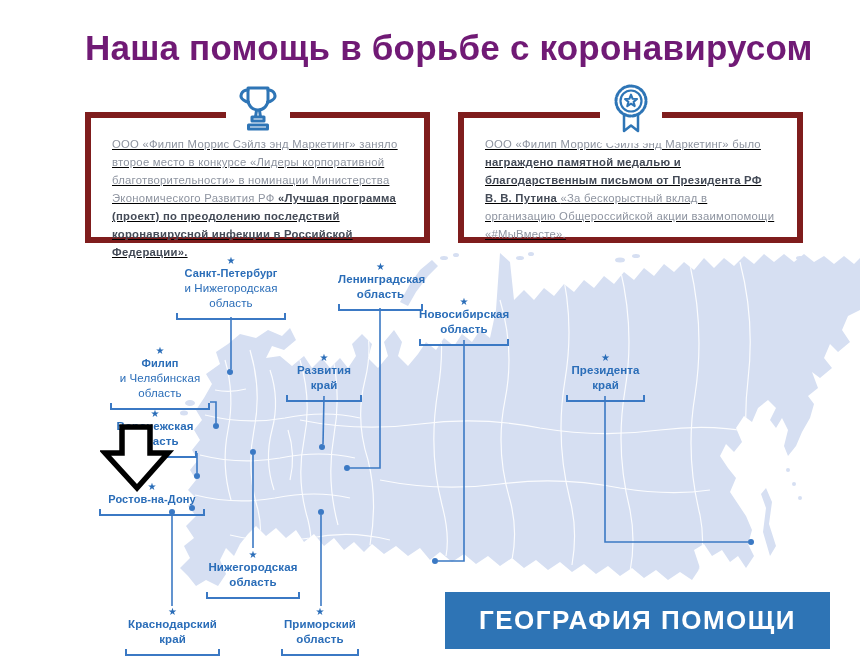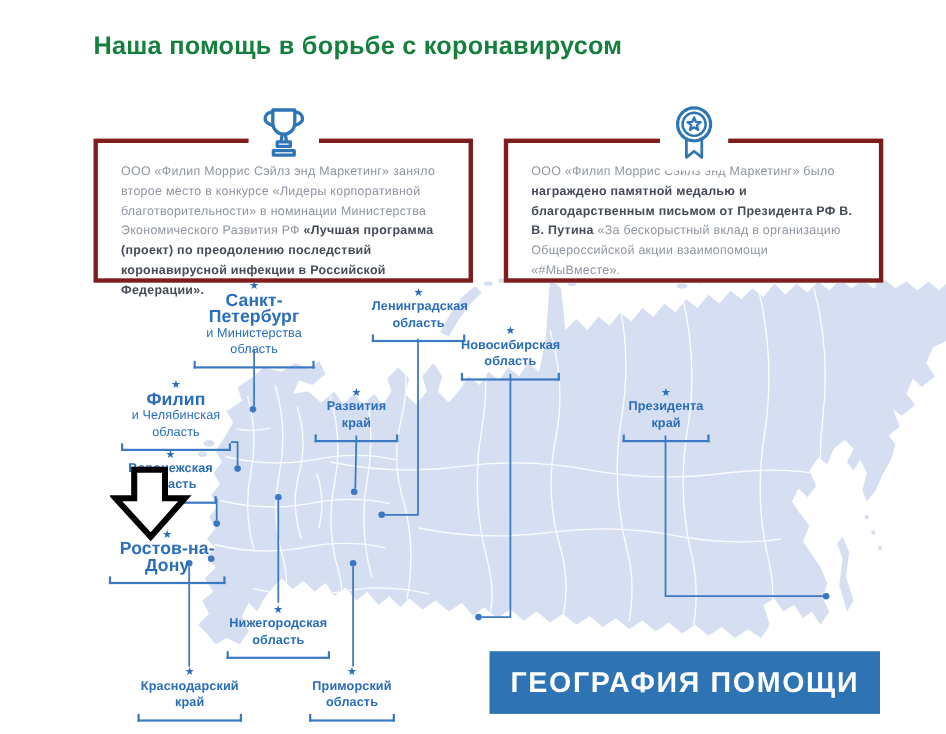--- a/index.html
+++ b/index.html
@@ -1,39 +1,39 @@
 <!DOCTYPE html>
 <html><head>
 <meta charset="utf-8">
 <style>
   html,body{margin:0;padding:0;background:#fff;}
   #stage{position:relative;width:860px;height:667px;background:#fff;overflow:hidden;
          font-family:"Liberation Sans",sans-serif;}
   
-  .page-title{position:absolute;left:85px;top:28px;font-size:23px;font-weight:700;
-              color:#15803d;letter-spacing:.2px;}
-  
-  .card{position:absolute;top:126px;width:345px;height:131px;border:4px solid #7f1d1d;
-        background:#fff;box-sizing:border-box;z-index:4;}
+  .page-title{position:absolute;left:85px;top:28px;font-size:35px;font-weight:700;
+              color:#701a75;letter-spacing:.2px;}
+  
+  .card{position:absolute;top:112px;width:345px;height:131px;border:6px solid #7f1d1d;
+        background:#fff;box-sizing:border-box;z-index:4;text-decoration:underline;}
   .card.left{left:85px;} .card.right{left:458px;}
   .card-icon{position:absolute;top:-35px;left:50%;transform:translateX(-50%);
              background:#fff;padding:0 9px;line-height:0;}
   .card-text{margin:0;padding:17px 21px 0 21px;font-size:11.3px;line-height:1.6;
              color:#8e94a0;letter-spacing:.25px;}
   .card-text b{color:#444b57;font-weight:700;}
   
   .map-label{position:absolute;text-align:center;color:#2a6db8;z-index:3;}
   .star{display:block;font-size:10px;line-height:11px;color:#2a6db8;}
   .lbl-line{font-size:11.5px;line-height:15px;font-weight:600;letter-spacing:.1px;}
-  .lbl-line.bold{font-weight:700;font-size:16px;}
+  .lbl-line.bold{font-weight:700;font-size:11px;}
   .lbl-line.light{font-weight:400;}
   .bracket{height:5px;border-left:2px solid #3b79c4;border-right:2px solid #3b79c4;
            border-bottom:2px solid #3b79c4;margin-top:2px;}
   
-  .geo-banner{position:absolute;left:445px;top:592px;width:355px;height:57px;
+  .geo-banner{position:absolute;left:445px;top:592px;width:385px;height:57px;
               background:#2e74b5;color:#fff;display:flex;align-items:center;
               justify-content:center;font-size:26px;font-weight:700;
               letter-spacing:1.5px;z-index:4;}
   
   #map-svg{position:absolute;left:0;top:0;z-index:1;}
   #arrow-svg{position:absolute;left:100px;top:420px;z-index:6;}
 </style>
 </head>
 <body>
 
@@ -140,21 +140,21 @@
         <circle cx="22" cy="18" r="10.5" stroke-width="2.2"></circle>
         <path transform="translate(22,18) scale(1.05)" stroke-width="2" d="M0,-6 L1.53,-2.1 L5.71,-1.85 L2.47,0.8 L3.53,4.85 L0,2.6 L-3.53,4.85 L-2.47,0.8 L-5.71,-1.85 L-1.53,-2.1 Z"></path>
       </svg>
     </span>
     <p class="card-text"><span>ООО «Филип Моррис Сэйлз энд Маркетинг» было </span><b>награждено памятной медалью и благодарственным письмом от Президента РФ В. В. Путина </b><span>«За бескорыстный вклад в организацию Общероссийской акции взаимопомощи «#МыВместе».</span></p>
   </div>
 
   <div class="map-label" style="left:176px;top:255px;width:110px;">
     <span class="star">★</span>
     <div class="lbl-line bold">Санкт-Петербург</div>
-    <div class="lbl-line light">и Министерства</div>
+    <div class="lbl-line light">и Нижегородская</div>
     <div class="lbl-line light">область</div>
     <div class="bracket"></div>
   </div>
 
   <div class="map-label" style="left:338px;top:261px;width:85px;">
     <span class="star">★</span>
     <div class="lbl-line">Ленинградская</div>
     <div class="lbl-line">область</div>
     <div class="bracket"></div>
   </div>

